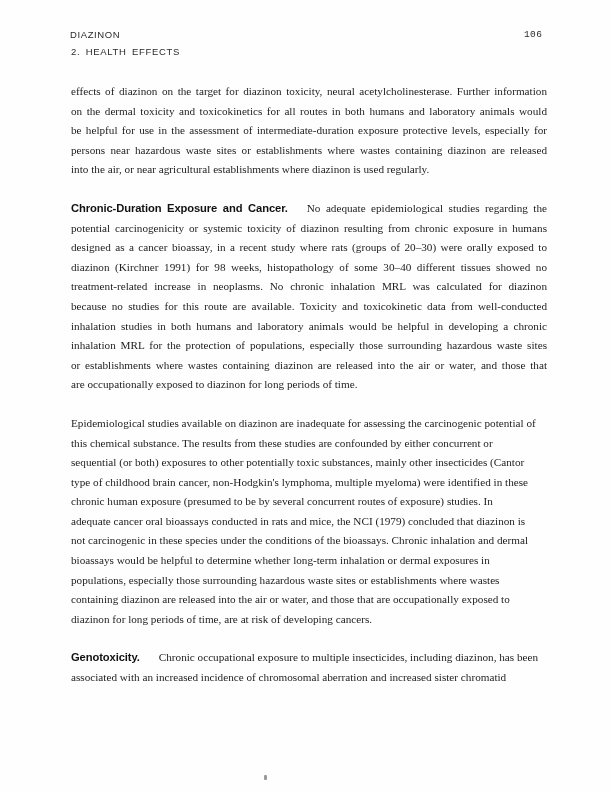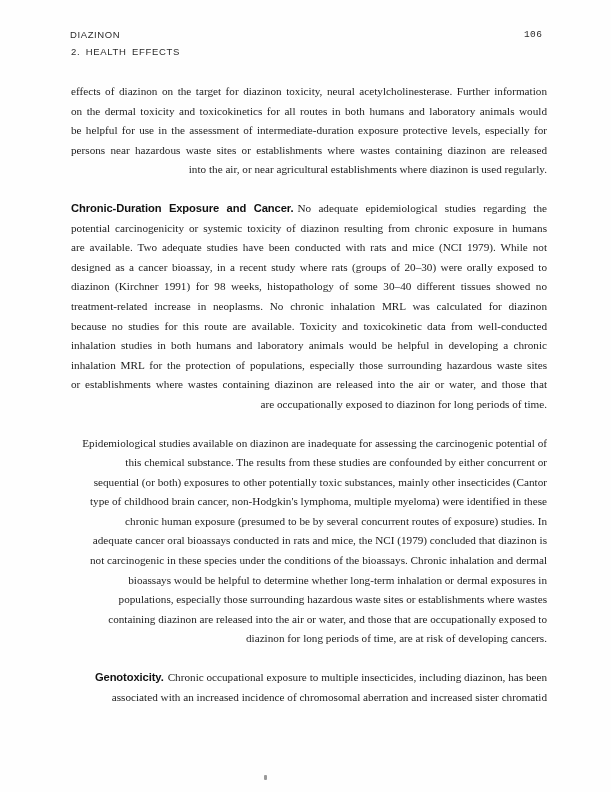--- a/index.html
+++ b/index.html
@@ -52,31 +52,31 @@
   .content {
     position: absolute;
     left: 71px;
     top: 82px;
     width: 476px;
     font-size: 11.2px;
     line-height: 19.6px;
     color: #1c1c1c;
   }
   .para { margin: 0 0 19px 0; }
-  .ln { white-space: normal; text-align: right; }
+  .ln { white-space: normal; }
   .ln.j {
     text-align: justify;
     text-align-last: justify;
   }
   .rh {
     font-family: "Liberation Sans", sans-serif;
     font-weight: bold;
     font-size: 11.2px;
     letter-spacing: -0.1px;
-    margin-right: 4px;
+    margin-right: 19px;
     color: #111;
   }
   
   .speck {
     position: absolute;
     left: 264px;
     top: 775px;
     width: 3px;
     height: 5px;
     background: #9a9a9a;
@@ -95,21 +95,20 @@
       <div class="para">
         <div class="ln j">effects of diazinon on the target for diazinon toxicity, neural acetylcholinesterase.  Further information</div>
         <div class="ln j">on the dermal toxicity and toxicokinetics for all routes in both humans and laboratory animals would</div>
         <div class="ln j">be helpful for use in the assessment of intermediate-duration exposure protective levels, especially for</div>
         <div class="ln j">persons near hazardous waste sites or establishments where wastes containing diazinon are released</div>
         <div class="ln">into the air, or near agricultural establishments where diazinon is used regularly.</div>
       </div>
       <div class="para">
         <div class="ln j"><span class="rh">Chronic-Duration Exposure and Cancer.</span><span>No adequate epidemiological studies regarding the</span></div>
         <div class="ln j">potential carcinogenicity or systemic toxicity of diazinon resulting from chronic exposure in humans</div>
-        <div class="ln j">are available.  Two adequate studies have been conducted with rats and mice (NCI 1979).  While not</div>
         <div class="ln j">designed as a cancer bioassay, in a recent study where rats (groups of 20–30) were orally exposed to</div>
         <div class="ln j">diazinon (Kirchner 1991) for 98 weeks, histopathology of some 30–40 different tissues showed no</div>
         <div class="ln j">treatment-related increase in neoplasms.  No chronic inhalation MRL was calculated for diazinon</div>
         <div class="ln j">because no studies for this route are available.  Toxicity and toxicokinetic data from well-conducted</div>
         <div class="ln j">inhalation studies in both humans and laboratory animals would be helpful in developing a chronic</div>
         <div class="ln j">inhalation MRL for the protection of populations, especially those surrounding hazardous waste sites</div>
         <div class="ln j">or establishments where wastes containing diazinon are released into the air or water, and those that</div>
         <div class="ln">are occupationally exposed to diazinon for long periods of time.</div>
       </div>
       <div class="para">

